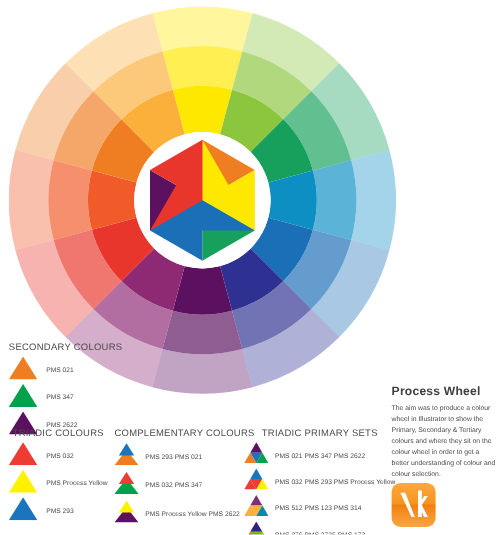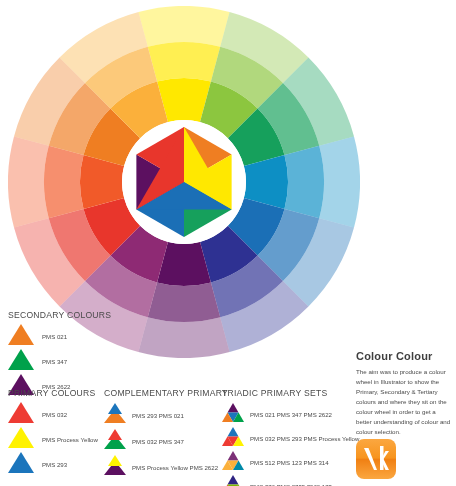--- a/index.html
+++ b/index.html
@@ -35,21 +35,21 @@
   }
   .tri-ico{display:block;}
 
   
   .col{position:absolute;}
   #col-secondary{left:8px; top:310px;}
   #col-primary{left:8px; top:388px;}
   #col-complementary{left:104px; top:388px;}
   #col-triadic{left:222px; top:388px;}
 
-  .col .legend-head{margin:0 0 4px 0;}
+  .col .legend-head{margin:0 0 4px 0;text-align:center;}
   #col-secondary .swatch-row,#col-primary .swatch-row{height:25px;}
   #col-secondary .swatch-row .lbl,#col-primary .swatch-row .lbl{margin-left:8px;}
   #col-complementary .swatch-row{height:26px;}
   #col-complementary .swatch-row .lbl{margin-left:6px;}
   #col-triadic .swatch-row{height:24px;}
   #col-triadic .swatch-row .lbl{margin-left:6px;}
 
   
   #desc-panel{
     position:absolute;
@@ -157,21 +157,21 @@
     <span class="tri-ico">
       <svg width="26" height="21" viewBox="0 0 26 21">
           <polygon points="13,0 26,21 0,21" fill="#5C1060"></polygon>
         </svg>
     </span>
     <span class="lbl">PMS 2622</span>
   </div>
 </div>
 
 <div class="col" id="col-primary">
-  <div class="legend-head">PRIMARY COLOURS</div>
+  <div class="legend-head">TRIADIC COLOURS</div>
   <div class="swatch-row">
     <span class="tri-ico">
       <svg width="26" height="21" viewBox="0 0 26 21">
           <polygon points="13,0 26,21 0,21" fill="#EE3B33"></polygon>
         </svg>
     </span>
     <span class="lbl">PMS 032</span>
   </div>
   <div class="swatch-row">
     <span class="tri-ico">
@@ -185,21 +185,21 @@
     <span class="tri-ico">
       <svg width="26" height="21" viewBox="0 0 26 21">
           <polygon points="13,0 26,21 0,21" fill="#1B75BC"></polygon>
         </svg>
     </span>
     <span class="lbl">PMS 293</span>
   </div>
 </div>
 
 <div class="col" id="col-complementary">
-  <div class="legend-head">COMPLEMENTARY PRIMARY</div>
+  <div class="legend-head">COMPLEMENTARY COLOURS</div>
   <div class="swatch-row">
     <span class="tri-ico">
       <svg width="22" height="20" viewBox="0 0 22 20">
         <polygon points="11,6 22,20 0,20" fill="#EF7E22"></polygon>
         <polygon points="11,0 18,11 4,11" fill="#1B75BC"></polygon>
       </svg>
     </span>
     <span class="lbl">PMS 293  PMS 021</span>
   </div>
   <div class="swatch-row">
@@ -264,21 +264,21 @@
         <polygon points="5.5,9.5 16.5,9.5 11,19" fill="#7AB800"></polygon>
         <polygon points="0,19 5.5,9.5 11,19" fill="#E4572E"></polygon>
         <polygon points="22,19 16.5,9.5 11,19" fill="#7AB800"></polygon>
       </svg>
     </span>
     <span class="lbl">PMS 376  PMS 2735  PMS 173</span>
   </div>
 </div>
 
 <div id="desc-panel">
-  <h1 id="desc-title">Colour Colour</h1>
+  <h1 id="desc-title">Process Wheel</h1>
   <p id="desc-body">The aim was to produce a colour wheel in Illustrator to show the Primary, Secondary &amp; Tertiary colours and where they sit on the colour wheel in order to get a better understanding of colour and colour selection.</p>
 </div>
 
 <div id="logo">
   <svg width="42" height="42" viewBox="0 0 42 42">
     <defs>
       <linearGradient id="lg" x1="0" y1="0" x2="0" y2="1">
         <stop offset="0%" stop-color="#FBA740"></stop>
         <stop offset="48%" stop-color="#F7941E"></stop>
         <stop offset="50%" stop-color="#F07F12"></stop>

